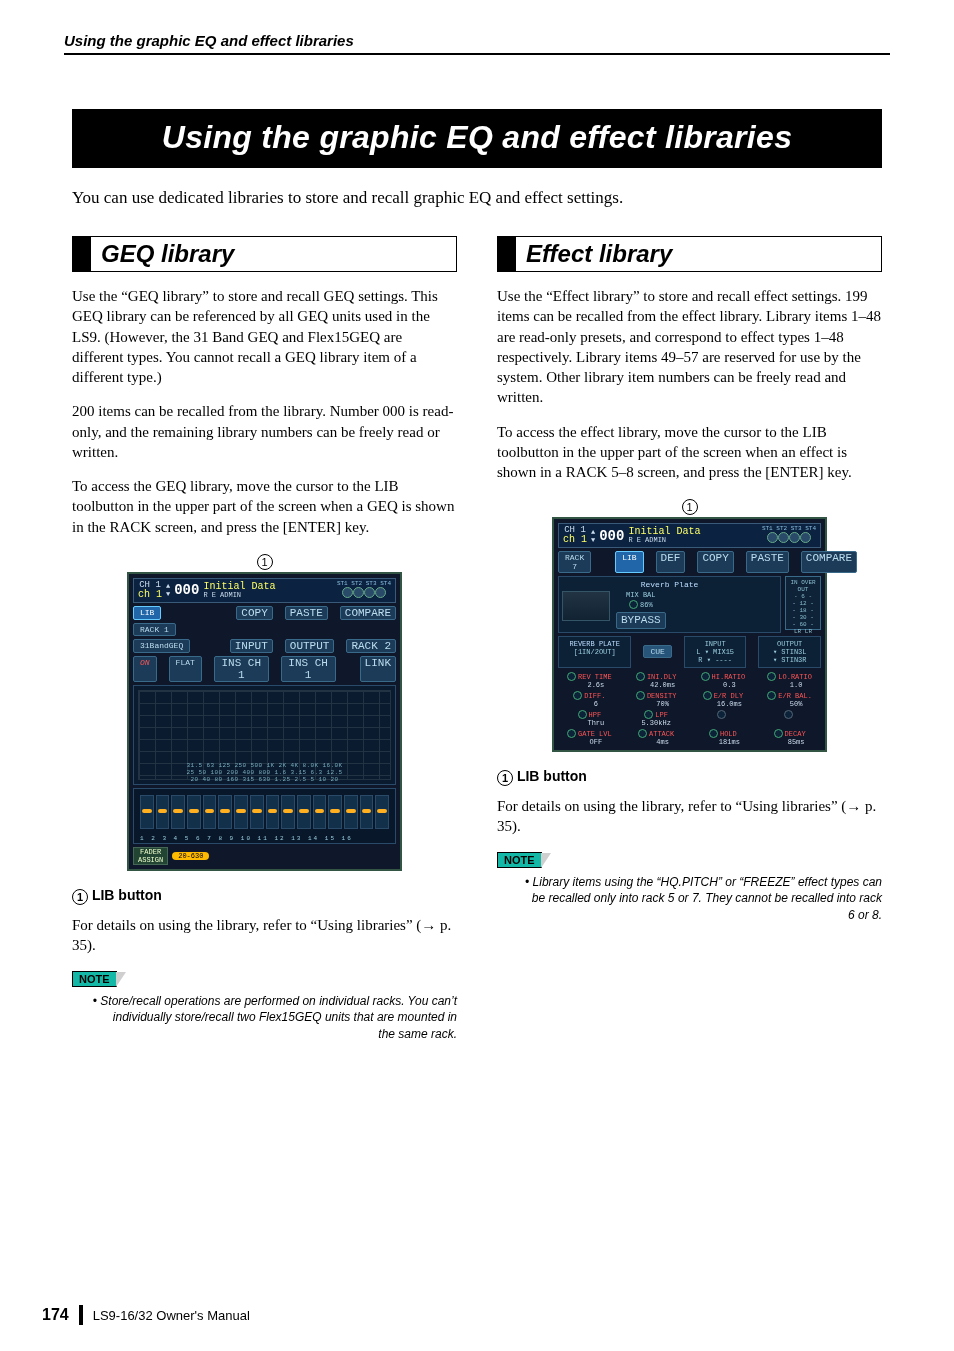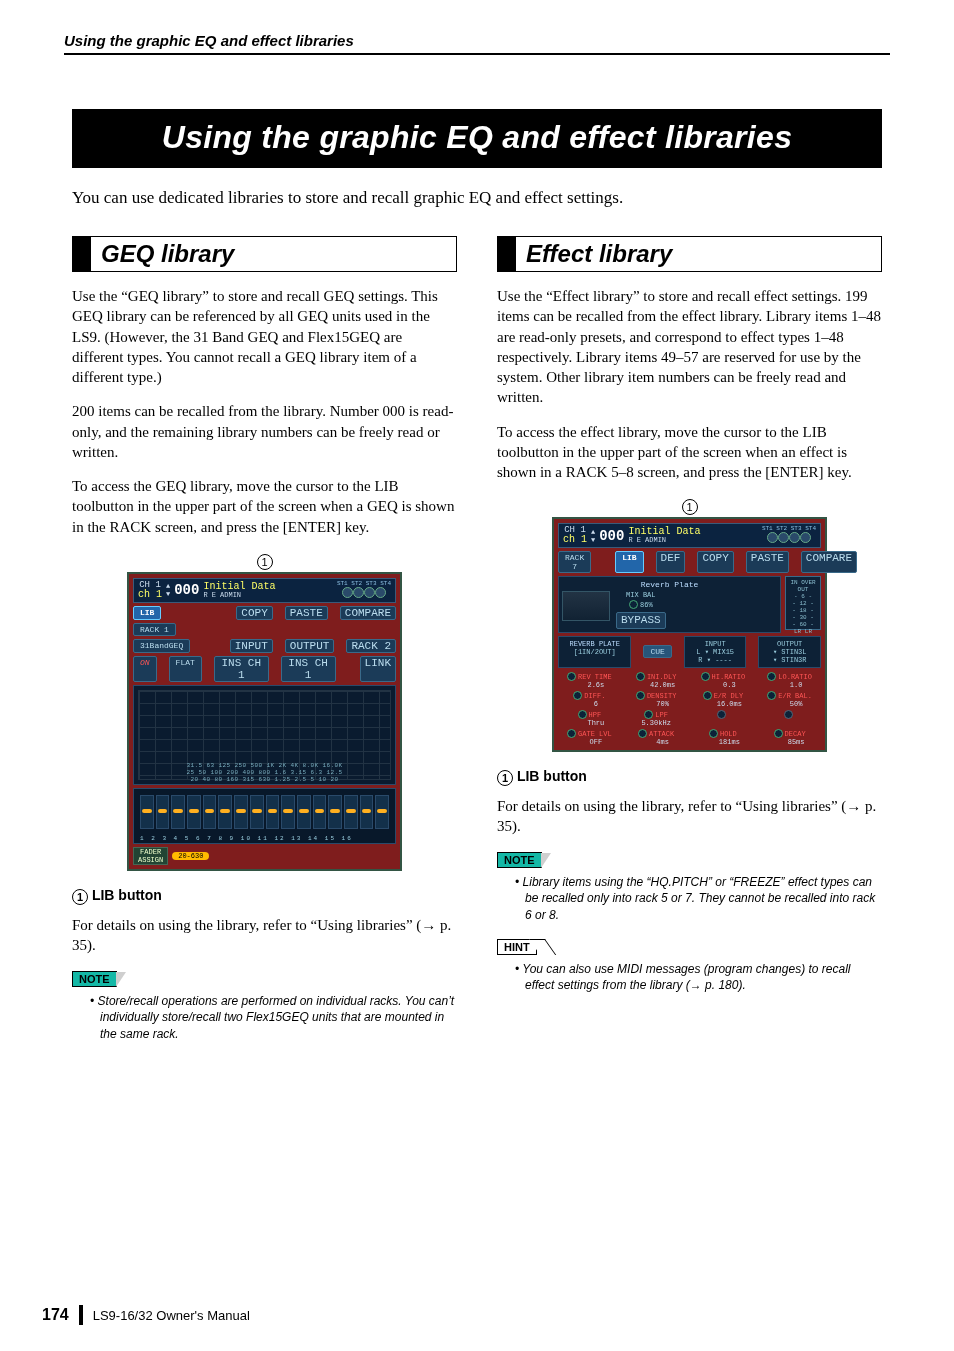--- a/index.html
+++ b/index.html
@@ -14,40 +14,40 @@
   .subhead-wrap { border: 1px solid #000; margin-bottom: 14px; }
   .subhead-wrap .bar { border-left: 18px solid #000; padding: 3px 10px; font-family: Arial, Helvetica, sans-serif; font-weight: 900; font-style: italic; font-size: 24px; }
   .para { font-size: 15px; line-height: 1.35; margin-bottom: 14px; }
   .fig { margin: 14px 0 16px; text-align: center; }
   .callout { display: inline-block; width: 16px; height: 16px; border: 1px solid #000; border-radius: 50%; text-align: center; font-size: 11px; line-height: 14px; font-family: Arial, Helvetica, sans-serif; vertical-align: -1px; }
   .cap { font-family: Arial, Helvetica, sans-serif; font-size: 14px; font-weight: bold; margin: 4px 0 10px; }
   .note-label, .hint-label { display: inline-block; font-family: Arial, Helvetica, sans-serif; font-size: 11px; font-weight: bold; padding: 1px 6px; border: 1px solid #000; margin-bottom: 4px; position: relative; }
   .note-label { background: #14b8a6; }
   .note-label::after { content: ""; position: absolute; right: -10px; top: 0; width: 0; height: 0; border-top: 0 solid transparent; border-bottom: 15px solid transparent; border-left: 10px solid #cfcfcf; }
   .hint-label::after { content: ""; position: absolute; right: -9px; top: -1px; width: 15px; height: 15px; border: 1px solid #000; border-left: none; border-bottom: none; background: #fff; transform: skewX(35deg); transform-origin: top left; }
-  .note-body, .hint-body { font-family: Arial, Helvetica, sans-serif; font-style: italic; font-size: 12px; line-height: 1.35; padding: 2px 0 0 18px; }
+  .note-body, .hint-body { font-family: Arial, Helvetica, sans-serif; font-style: italic; font-size: 12px; line-height: 1.35; padding: 2px 0 0 18px; text-align: right; }
   .note-body .bullet, .hint-body .bullet { text-indent: -10px; padding-left: 10px; margin-bottom: 6px; }
   .footer { position: absolute; left: 42px; bottom: 26px; font-family: Arial, Helvetica, sans-serif; font-size: 13px; display: flex; align-items: center; gap: 10px; }
   .footer .pg { font-weight: bold; font-size: 16px; }
   .footer .tick { width: 4px; height: 20px; background: #000; }
   .arrow { font-family: Arial, sans-serif; }
 
   
   .screenshot { width: 275px; margin: 0 auto; font-family: "Courier New", monospace; font-size: 9px; color: #9bd; }
   .ss-cap { text-align: center; margin-bottom: 2px; }
-  .ss-frame { border: 2px solid #354; background: #7f1d1d; padding: 4px; }
+  .ss-frame { border: 2px solid #354; background: #0f172a; padding: 4px; }
   .ss-titlebar { display: flex; align-items: center; gap: 4px; color: #cde; background: #0b2340; padding: 2px 4px; border: 1px solid #3a5a7a; }
   .ss-titlebar .big { color: #fff; font-weight: bold; font-size: 14px; }
   .ss-titlebar .yel { color: #ff6; font-size: 10px; }
   .ss-titlebar .btns { margin-left: auto; display: flex; gap: 2px; }
   .ss-titlebar .rnd { width: 11px; height: 11px; border-radius: 50%; background: #2a4a6a; border: 1px solid #6a8; }
   .ss-row { display: flex; gap: 12px; margin-top: 3px; font-size: 8px; }
   .ss-btn { background: #1b3b58; border: 1px solid #3a6a8a; color: #bde; padding: 1px 6px; border-radius: 2px; }
   .ss-btn.red { color: #f55; font-style: italic; }
-  .ss-btn.lib { background: #26a; color: #fff; border-color: #6cf; position: relative; font-weight: bold; }
+  .ss-btn.lib { background: #26a; color: #fff; border-color: #6cf; position: relative; }
   .ss-btn.cue { background: #27557a; }
   .ss-btn.sm { font-size: 11px; padding: 0 4px; }
   .ss-geq { height: 100px; background: linear-gradient(#0a1b2f,#0a1b2f); border: 1px solid #2a4a6a; margin-top: 3px; position: relative; }
   .ss-geq .grid { position: absolute; inset: 4px; border: 1px solid #234; background-image: repeating-linear-gradient(to right, #234 0 1px, transparent 1px 16px), repeating-linear-gradient(to bottom, #234 0 1px, transparent 1px 12px); }
   .ss-geq .lbl { position: absolute; bottom: 1px; left: 6px; right: 6px; color: #7ab; font-size: 6px; letter-spacing: 0.4px; }
   .ss-sliders { height: 56px; border: 1px solid #2a4a6a; margin-top: 3px; position: relative; background: #08182a; }
   .ss-sliders .bank { position: absolute; inset: 6px 6px 14px; display: flex; gap: 2px; align-items: center; }
   .ss-sliders .sl { flex: 1; height: 100%; background: #13304a; border: 1px solid #2a4a6a; position: relative; }
   .ss-sliders .sl::after { content: ""; position: absolute; left: 1px; right: 1px; top: 40%; height: 4px; background: #ffb020; border-radius: 2px; }
   .ss-sliders .nums { position: absolute; bottom: 1px; left: 6px; color: #9cd; font-size: 6px; letter-spacing: 2px; }
@@ -301,26 +301,20 @@
         <span>For details on using the library, refer to “Using libraries” (</span><span class="arrow">→</span> <span>p. 35</span><span>).</span>
       </p>
 
       <div style="margin-bottom:14px">
         <span class="note-label">NOTE</span>
         <div class="note-body">
           <div class="bullet">• <span>Library items using the “HQ.PITCH” or “FREEZE” effect types can be recalled only into rack 5 or 7. They cannot be recalled into rack 6 or 8.</span></div>
         </div>
       </div>
 
-      <div>
-        <span class="hint-label">HINT</span>
-        <div class="hint-body">
-          <div class="bullet">• <span>You can also use MIDI messages (program changes) to recall effect settings from the library (</span><span class="arrow">→</span> <span>p. 180</span><span>).</span></div>
-        </div>
-      </div>
     </div>
   </div>
 
   <div class="footer">
     <span class="pg">174</span>
     <span class="tick"></span>
     <span>LS9-16/32  Owner's Manual</span>
   </div>
 </div>
 

